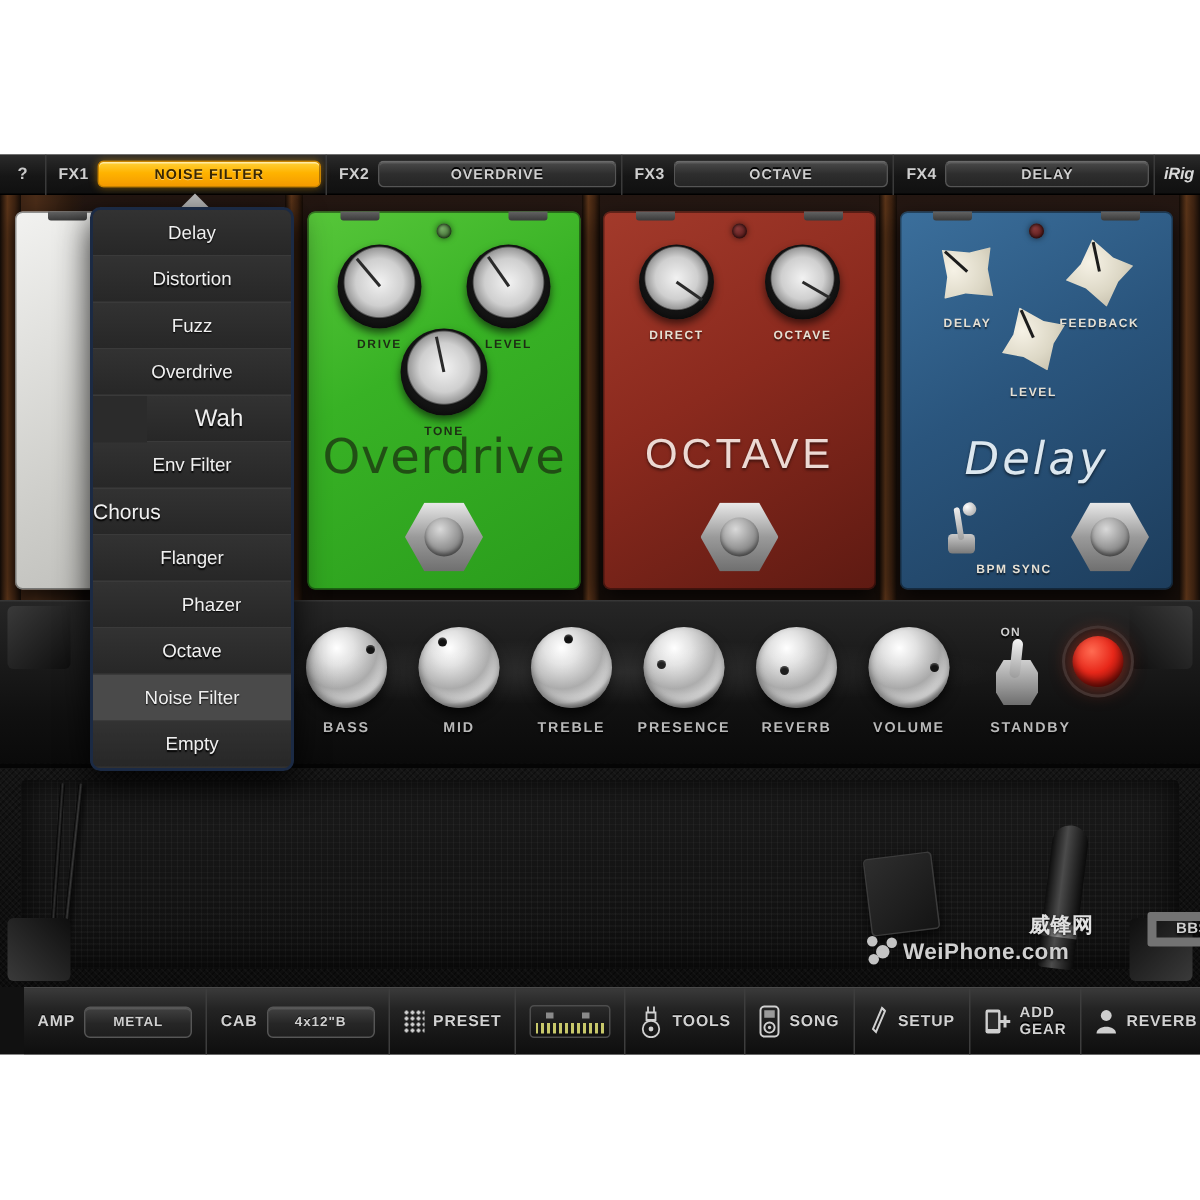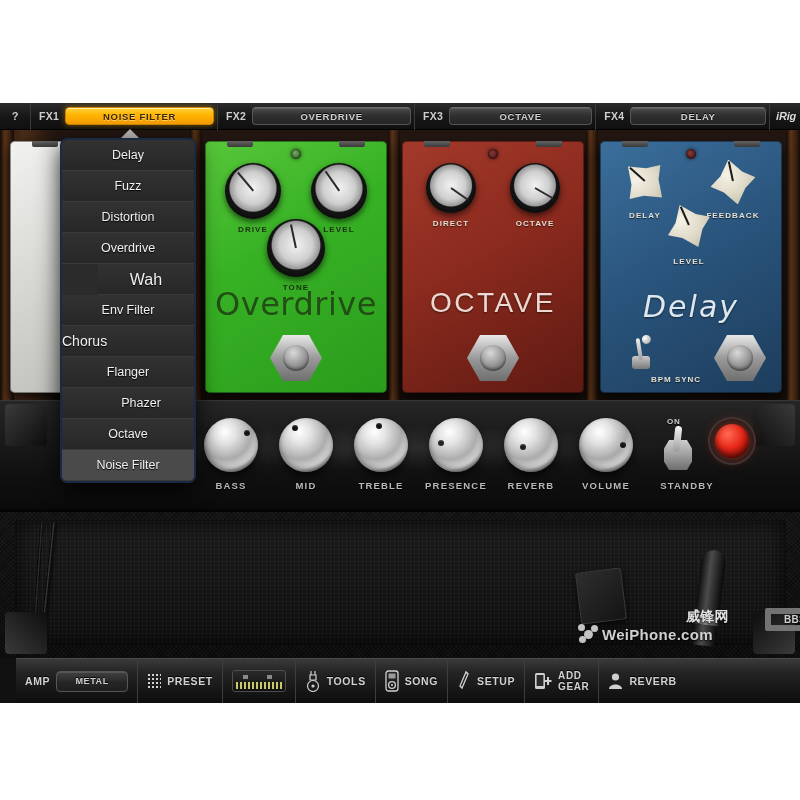--- a/index.html
+++ b/index.html
@@ -560,20 +560,24 @@
       <div class="dom">WeiPhone.com</div>
     </div>
   </div>
 
   <div class="toolbar">
     <div class="tb-item">
       <span>AMP</span>
       <span class="tb-val">METAL</span>
     </div>
     <div class="tb-item">
+      <span>CAB</span>
+      <span class="tb-val">4x12"B</span>
+    </div>
+    <div class="tb-item">
       <span class="ico ico-grid"></span>
       <span>PRESET</span>
     </div>
     <div class="tb-item">
       <span class="ico-tuner">
         <span class="nd" style="left:10px"></span>
           <span class="nd" style="left:34px"></span>
         <span class="led2"></span>
       </span>
     </div>
@@ -629,25 +633,26 @@
       </span>
       <span>REVERB</span>
     </div>
   </div>
 
   <div class="fx-pointer"></div>
   <div id="dropdown" style="position:absolute;left:60px;top:35px;width:136px;
               background:#2b2b2b;border:2px solid #1b2a44;border-radius:7px;
               box-shadow:0 8px 22px rgba(0,0,0,.85);overflow:hidden;z-index:50;">
   <div style="height: 31px; line-height: 31px; text-align: center; font-size: 12.5px; color: rgb(240, 240, 240); cursor: pointer; text-shadow: rgb(0, 0, 0) 0px 1px 1px; border-bottom: 1px solid rgb(58, 58, 58); background: linear-gradient(rgb(50, 50, 50), rgb(39, 39, 39));">Delay</div>
+      <div style="height: 31px; line-height: 31px; text-align: center; font-size: 12.5px; color: rgb(240, 240, 240); cursor: pointer; text-shadow: rgb(0, 0, 0) 0px 1px 1px; border-bottom: 1px solid rgb(58, 58, 58); background: linear-gradient(rgb(50, 50, 50), rgb(39, 39, 39));">Distortion</div>
       <div style="height: 31px; line-height: 31px; text-align: center; font-size: 12.5px; color: rgb(240, 240, 240); cursor: pointer; text-shadow: rgb(0, 0, 0) 0px 1px 1px; border-bottom: 1px solid rgb(58, 58, 58); background: linear-gradient(rgb(50, 50, 50), rgb(39, 39, 39));">Fuzz</div>
-      <div style="height: 31px; line-height: 31px; text-align: center; font-size: 12.5px; color: rgb(240, 240, 240); cursor: pointer; text-shadow: rgb(0, 0, 0) 0px 1px 1px; border-bottom: 1px solid rgb(58, 58, 58); background: linear-gradient(rgb(50, 50, 50), rgb(39, 39, 39));">Distortion</div>
       <div style="height: 31px; line-height: 31px; text-align: center; font-size: 12.5px; color: rgb(240, 240, 240); cursor: pointer; text-shadow: rgb(0, 0, 0) 0px 1px 1px; border-bottom: 1px solid rgb(58, 58, 58); background: linear-gradient(rgb(50, 50, 50), rgb(39, 39, 39));">Overdrive</div>
       <div style="height: 31px; line-height: 31px; text-align: center; font-size: 16px; color: rgb(240, 240, 240); cursor: pointer; text-shadow: rgb(0, 0, 0) 0px 1px 1px; border-bottom: 1px solid rgb(58, 58, 58); background: linear-gradient(rgb(50, 50, 50), rgb(39, 39, 39)); margin-left: 36px;">Wah</div>
       <div style="height: 31px; line-height: 31px; text-align: center; font-size: 12.5px; color: rgb(240, 240, 240); cursor: pointer; text-shadow: rgb(0, 0, 0) 0px 1px 1px; border-bottom: 1px solid rgb(58, 58, 58); background: linear-gradient(rgb(50, 50, 50), rgb(39, 39, 39));">Env Filter</div>
       <div style="height: 31px; line-height: 31px; text-align: left; font-size: 14px; color: rgb(240, 240, 240); cursor: pointer; text-shadow: rgb(0, 0, 0) 0px 1px 1px; border-bottom: 1px solid rgb(58, 58, 58); background: linear-gradient(rgb(50, 50, 50), rgb(39, 39, 39));">Chorus</div>
       <div style="height: 31px; line-height: 31px; text-align: center; font-size: 12.5px; color: rgb(240, 240, 240); cursor: pointer; text-shadow: rgb(0, 0, 0) 0px 1px 1px; border-bottom: 1px solid rgb(58, 58, 58); background: linear-gradient(rgb(50, 50, 50), rgb(39, 39, 39));">Flanger</div>
       <div style="height: 31px; line-height: 31px; text-align: center; font-size: 12.5px; color: rgb(240, 240, 240); cursor: pointer; text-shadow: rgb(0, 0, 0) 0px 1px 1px; border-bottom: 1px solid rgb(58, 58, 58); background: linear-gradient(rgb(50, 50, 50), rgb(39, 39, 39)); padding-left: 26px;">Phazer</div>
       <div style="height: 31px; line-height: 31px; text-align: center; font-size: 12.5px; color: rgb(240, 240, 240); cursor: pointer; text-shadow: rgb(0, 0, 0) 0px 1px 1px; border-bottom: 1px solid rgb(58, 58, 58); background: linear-gradient(rgb(50, 50, 50), rgb(39, 39, 39));">Octave</div>
       <div style="height: 31px; line-height: 31px; text-align: center; font-size: 12.5px; color: rgb(240, 240, 240); cursor: pointer; text-shadow: rgb(0, 0, 0) 0px 1px 1px; border-bottom: 1px solid rgb(58, 58, 58); background: rgb(74, 74, 74);">Noise Filter</div>
+      <div style="height: 31px; line-height: 31px; text-align: center; font-size: 12.5px; color: rgb(240, 240, 240); cursor: pointer; text-shadow: rgb(0, 0, 0) 0px 1px 1px; border-bottom: 1px solid transparent; background: linear-gradient(rgb(50, 50, 50), rgb(39, 39, 39));">Empty</div>
     </div>
 
 </div>
 
 </body></html>

